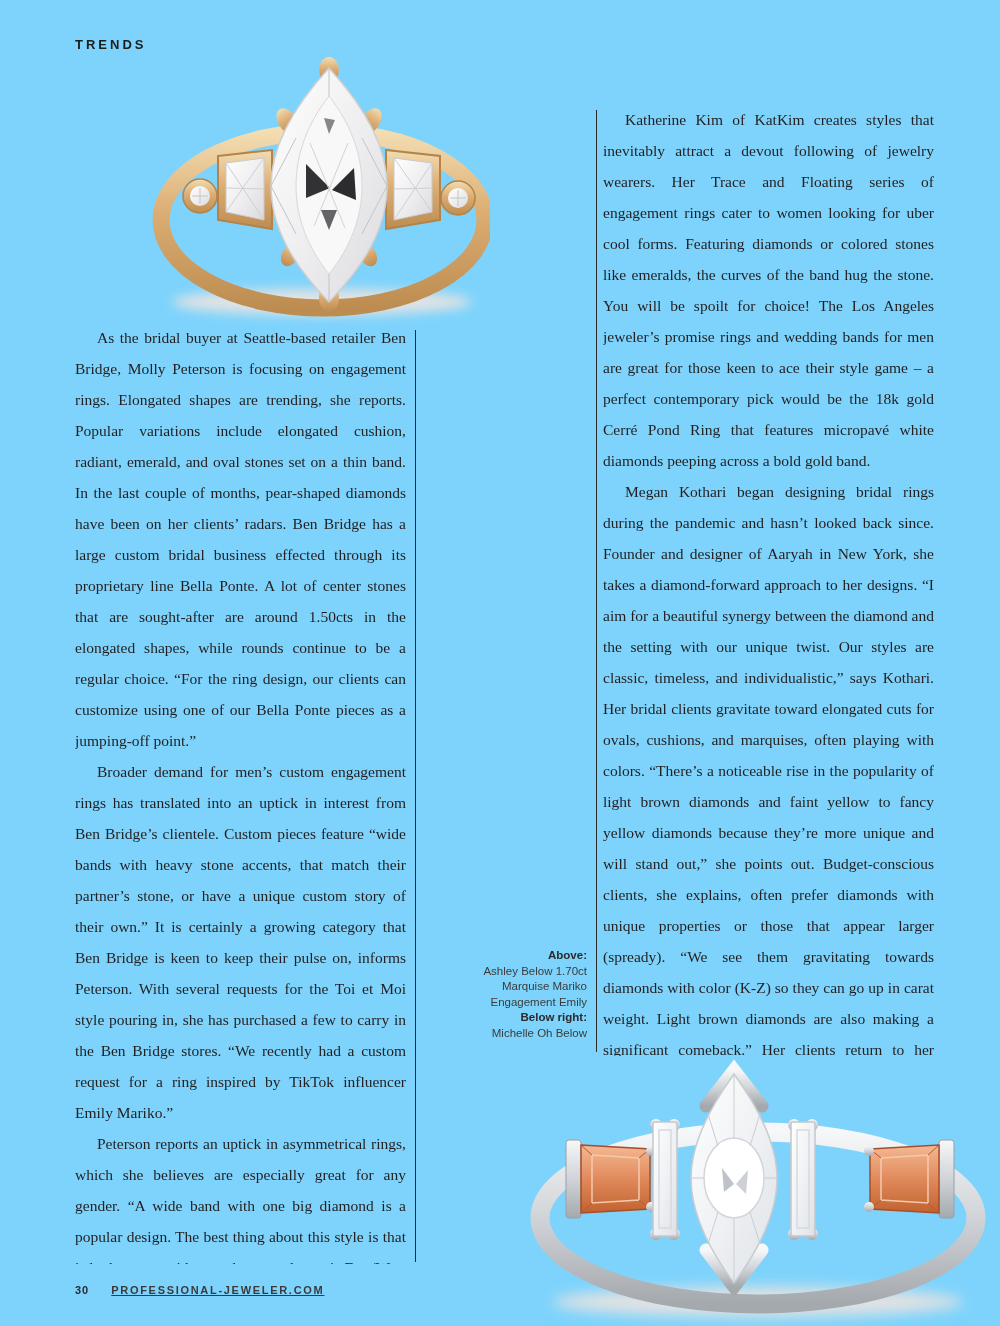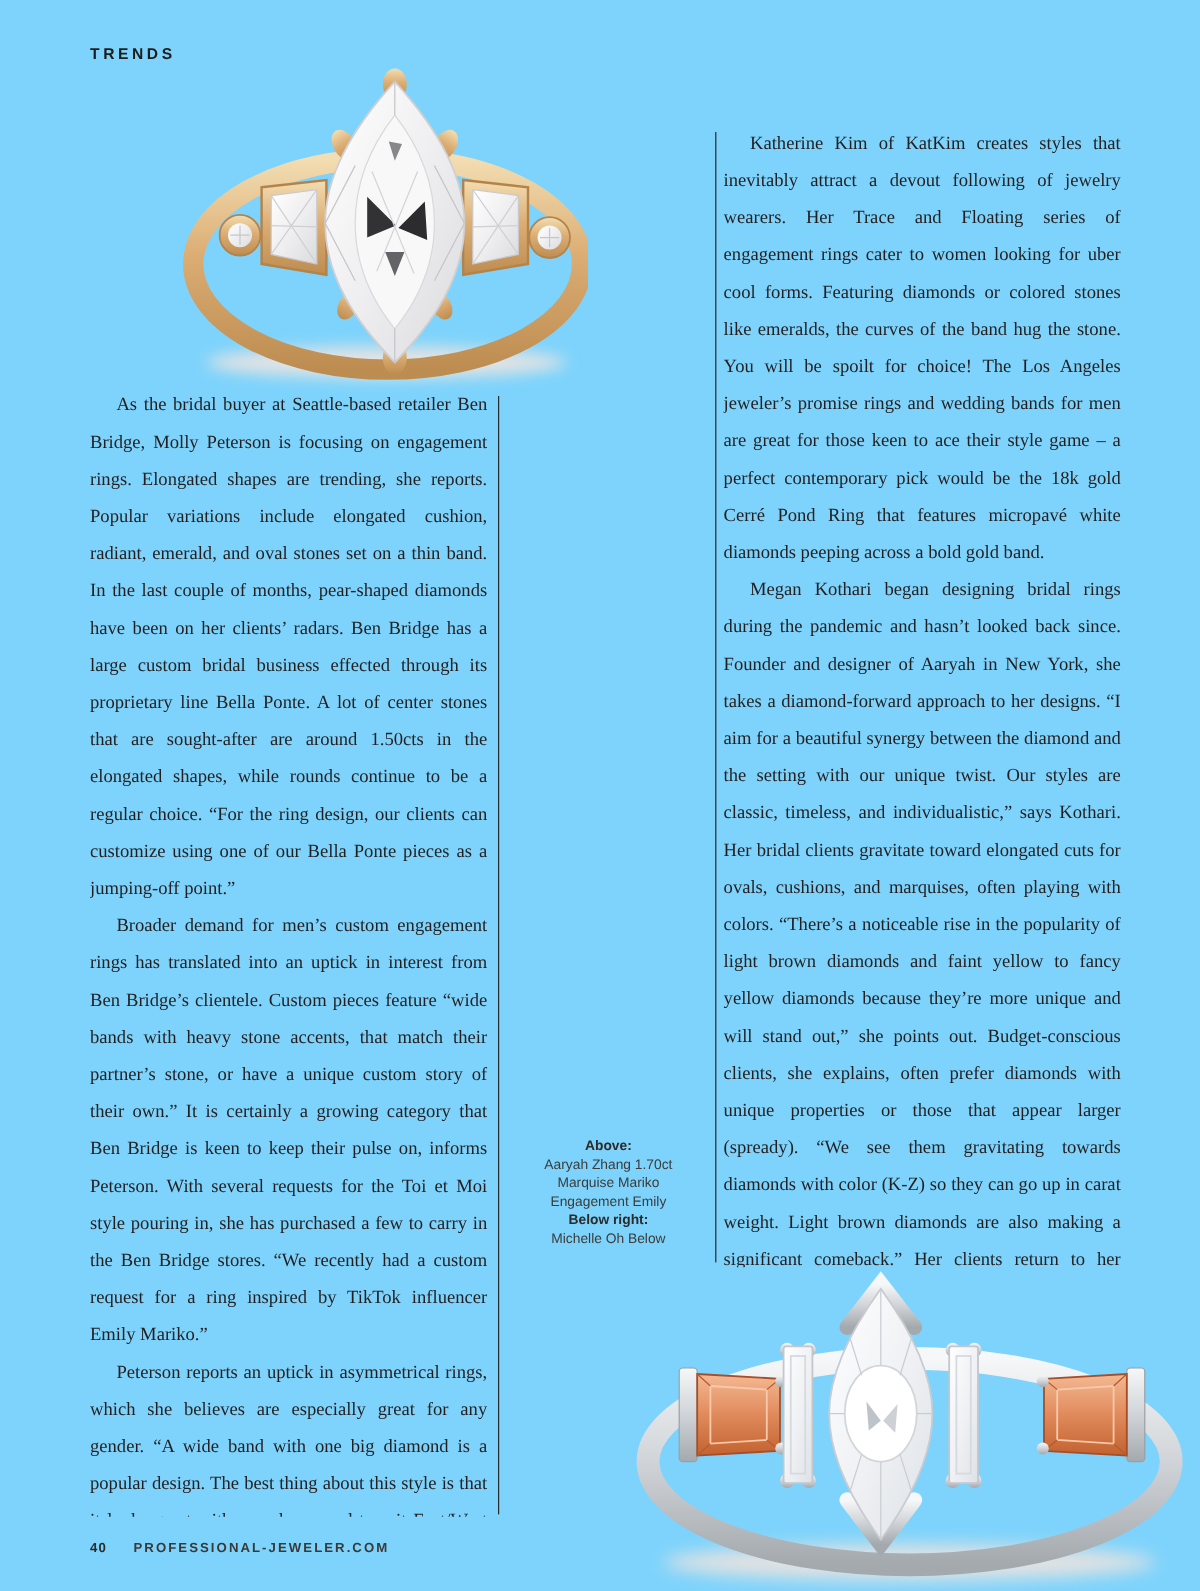--- a/index.html
+++ b/index.html
@@ -20,30 +20,30 @@
   .col-left  { left:75px;  top:322px; height:942px; }
   .col-right { left:603px; top:104px; height:952px; }
   .col p { margin:0; }
   .col p.indent { text-indent:22px; }
   .vrule { position:absolute; width:1px; background:#2a2a28; }
   .vrule-left  { left:415px; top:330px; height:932px; }
   .vrule-right { left:596px; top:110px; height:942px; }
   .caption {
     position:absolute; left:427px; top:948px; width:160px;
     font-family:"Liberation Sans", sans-serif; font-size:11.5px;
-    line-height:15.5px; color:#3c3c3b; text-align:center;
+    line-height:15.5px; color:#3c3c3b; text-align:right;
   }
   .caption .b { font-weight:bold; color:#2b2b2a; }
   .pagefoot {
     position:absolute; left:75px; top:1284px;
     font-family:"Liberation Sans", sans-serif; font-size:11px;
     font-weight:bold; color:#2b2b2a; display:flex; align-items:baseline;
   }
   .pagefoot .num { letter-spacing:1px; }
-  .pagefoot .site { margin-left:22px; letter-spacing:1.7px; color:#3a3a39; }
+  .pagefoot .site { margin-left:22px; letter-spacing:1.7px; color:#3a3a39;text-decoration:underline; }
   figure { margin:0; padding:0; position:absolute; }
   .fig-top    { left:140px; top:48px;   width:350px; height:280px; }
   .fig-bottom { left:520px; top:1050px; width:480px; height:276px; }
 </style>
 </head>
 <body>
 
 <div class="page">
 
   <div class="kicker">TRENDS</div>
@@ -104,21 +104,21 @@
   <div class="col col-left">
     <p class="indent">As the bridal buyer at Seattle-based retailer Ben Bridge, Molly Peterson is focusing on engagement rings. Elongated shapes are trending, she reports. Popular variations include elongated cushion, radiant, emerald, and oval stones set on a thin band. In the last couple of months, pear-shaped diamonds have been on her clients’ radars. Ben Bridge has a large custom bridal business effected through its proprietary line Bella Ponte. A lot of center stones that are sought-after are around 1.50cts in the elongated shapes, while rounds continue to be a regular choice. “For the ring design, our clients can customize using one of our Bella Ponte pieces as a jumping-off point.”</p>
     <p class="indent">Broader demand for men’s custom engagement rings has translated into an uptick in interest from Ben Bridge’s clientele. Custom pieces feature “wide bands with heavy stone accents, that match their partner’s stone, or have a unique custom story of their own.” It is certainly a growing category that Ben Bridge is keen to keep their pulse on, informs Peterson. With several requests for the Toi et Moi style pouring in, she has purchased a few to carry in the Ben Bridge stores. “We recently had a custom request for a ring inspired by TikTok influencer Emily Mariko.”</p>
     <p class="indent">Peterson reports an uptick in asymmetrical rings, which she believes are especially great for any gender. “A wide band with one big diamond is a popular design. The best thing about this style is that it looks great with any shape, and turn it East/West for even more of a twist.” A neat way to modernize a classic halo setting is to add in a bezel. “It gives that pop of metal that everyone is looking for now, while adding the delicate touch of a halo,” she says. Peterson, who personally loves baguette accents, says they are “the perfect cut to offset the brilliance of a faceted diamond, and often look clean and chic.”</p>
   </div>
 
   <div class="vrule vrule-left"></div>
 
   <div class="caption">
     <div class="b">Above:</div>
-    <div>Aaryah Zhang 1.70ct</div>
+    <div>Ashley Below 1.70ct</div>
     <div>Marquise Mariko</div>
     <div>Engagement Emily</div>
     <div class="b">Below right:</div>
     <div>Michelle Oh Below</div>
   </div>
 
   <div class="vrule vrule-right"></div>
 
   <div class="col col-right">
     <p class="indent">Katherine Kim of KatKim creates styles that inevitably attract a devout following of jewelry wearers. Her Trace and Floating series of engagement rings cater to women looking for uber cool forms. Featuring diamonds or colored stones like emeralds, the curves of the band hug the stone. You will be spoilt for choice! The Los Angeles jeweler’s promise rings and wedding bands for men are great for those keen to ace their style game – a perfect contemporary pick would be the 18k gold Cerré Pond Ring that features micropavé white diamonds peeping across a bold gold band.</p>
@@ -183,17 +183,17 @@
       <path d="M214 24 C240 60 257 95 257 128 C257 162 240 198 214 233 C188 198 171 162 171 128 C171 95 188 60 214 24 Z" fill="url(#dia2)" stroke="#c8ccd1" stroke-width="1.5"></path>
       <ellipse cx="214" cy="128" rx="30" ry="40" fill="#ffffff" stroke="#d2d6db" stroke-width="1.5"></ellipse>
       <path d="M214 24 L214 88 M214 168 L214 233 M171 128 L184 128 M244 128 L257 128
                M188 64 L198 96 M240 64 L230 96 M188 194 L198 162 M240 194 L230 162" stroke="#c9cdd3" stroke-width="1" fill="none"></path>
       <path d="M202 118 L214 134 L204 142 Z" fill="#aeb4bb" opacity="0.8"></path>
       <path d="M228 120 L216 134 L226 144 Z" fill="#b8bec5" opacity="0.7"></path>
     </svg>
   </figure>
 
   <div class="pagefoot">
-    <span class="num">40</span>
+    <span class="num">30</span>
     <span class="site">PROFESSIONAL-JEWELER.COM</span>
   </div>
 
 </div>
 
 </body></html>

